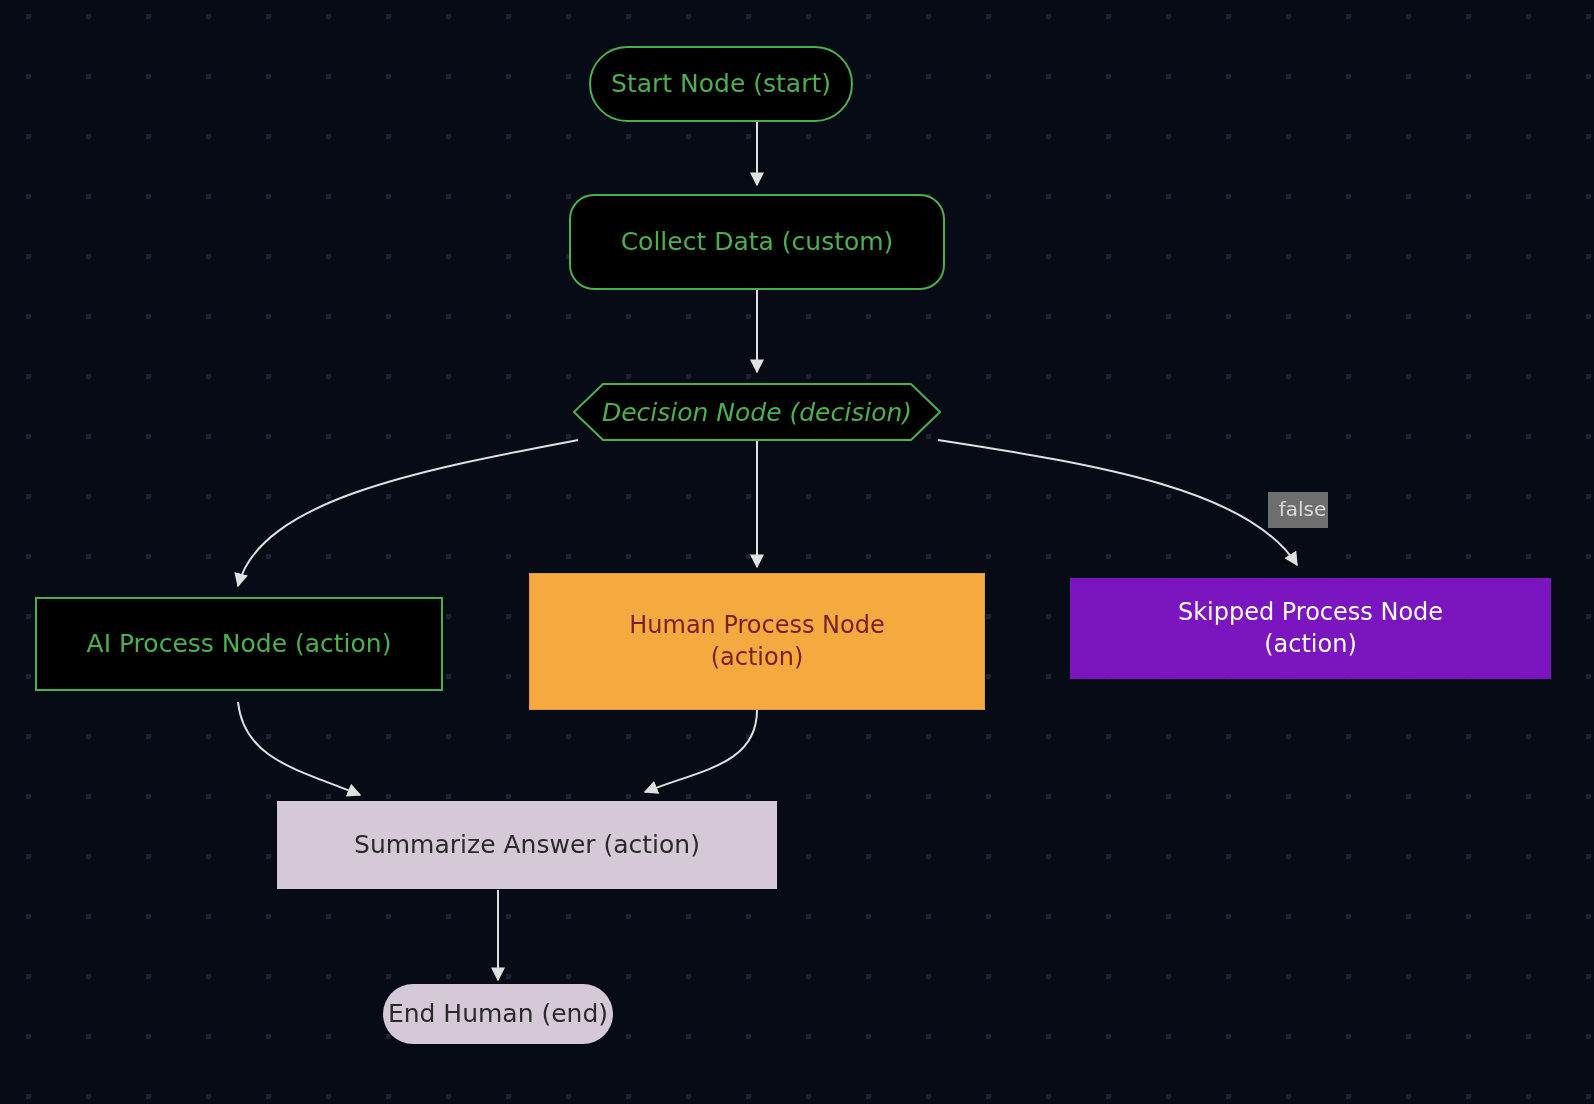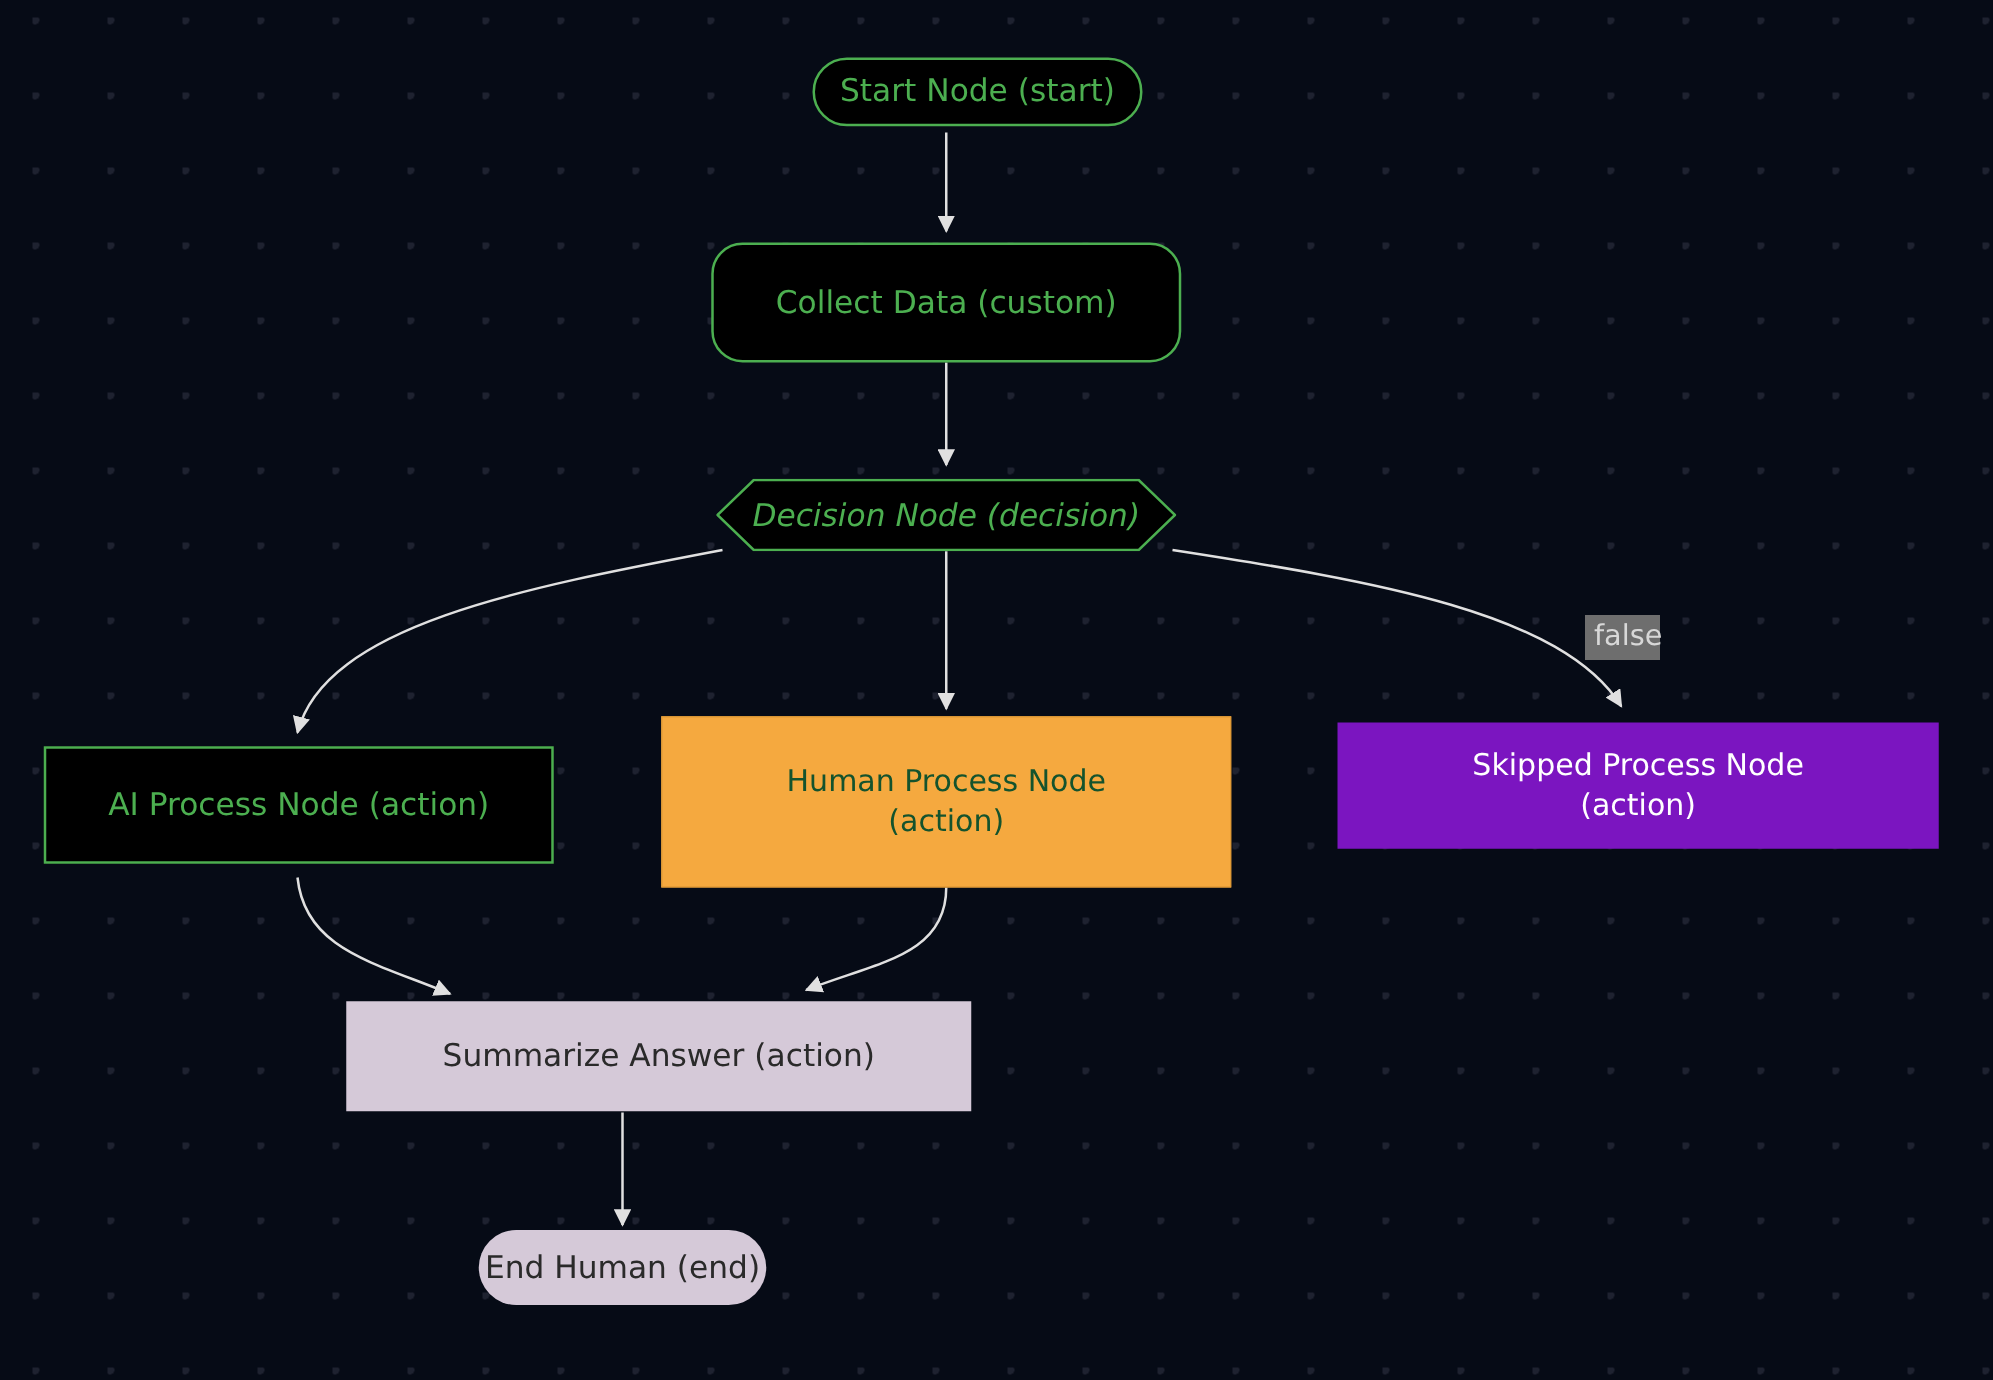--- a/index.html
+++ b/index.html
@@ -56,37 +56,37 @@
     width: 100%;
     height: 100%;
     display: flex;
     align-items: center;
     justify-content: center;
     color: #4caf50;
   }
   .node-orange {
     background: #f5a93f;
     border: 1px solid #e09a36;
-    color: #14532d;
+    color: #7f1d1d;
   }
   .node-purple {
     background: #7b15c0;
     border: none;
     color: #ffffff;
   }
   .node-lav {
     background: #d5c9d8;
     border: none;
     color: #2a2a2a;
   }
   .edge-label {
     position: absolute;
     background: #6e6e6e;
     color: #d8d8d8;
-    font-size: 23px;
+    font-size: 20px;
     padding: 2px 6px 4px 15px;
     box-sizing: border-box;
     line-height: 1.05;
   }
   .t24 { font-size: 24px; }
   .t25 { font-size: 25px; }
 </style>
 </head>
 <body>
 
@@ -104,21 +104,21 @@
       <path d="M 757 290 L 757 372"></path>
       <path d="M 578 440 C 420 470 260 500 238 586"></path>
       <path d="M 757 441 L 757 567"></path>
       <path d="M 938 440 C 1100 465 1250 490 1297 565"></path>
       <path d="M 238 702 C 244 760 300 770 360 795"></path>
       <path d="M 757 710 C 757 765 700 770 645 792"></path>
       <path d="M 498 890 L 498 980"></path>
     </g>
   </svg>
 
-  <div class="node node-green node-pill t25" style="left:650px; top:46px; width:264px; height:55px;">
+  <div class="node node-green node-pill t25" style="left:589px; top:46px; width:264px; height:76px;">
     <span>Start Node (start)</span>
   </div>
 
   <div class="node node-green t25" style="left:569px; top:194px; width:376px; height:96px;border-radius:25px;">
     <span>Collect Data (custom)</span>
   </div>
 
   <div class="hex-wrap" style="left:573px; top:383px; width:368px; height:58px;">
     <svg class="hex-svg" width="368" height="58" viewBox="0 0 368 58">
       <polygon points="1,29 30,1 338,1 367,29 338,57 30,57" fill="#000000" stroke="#4caf50" stroke-width="2"></polygon>

